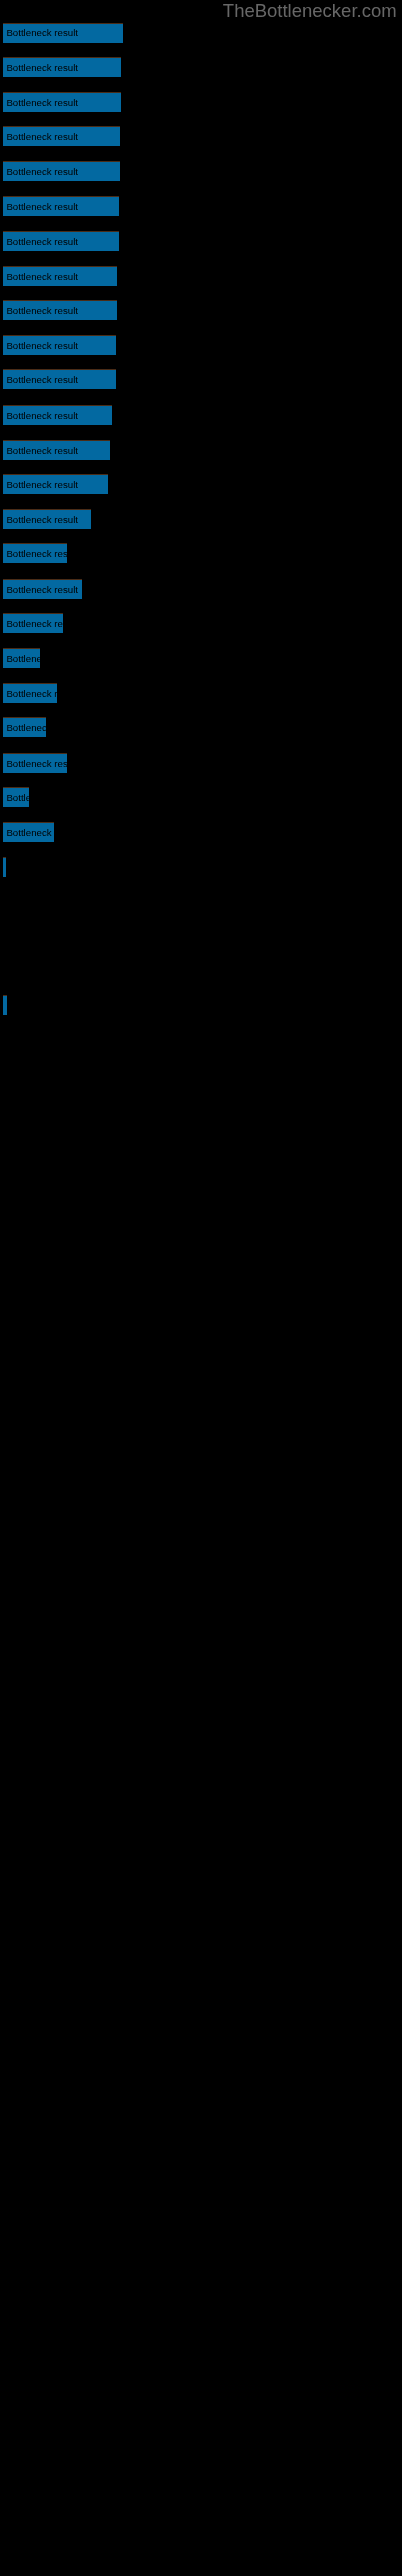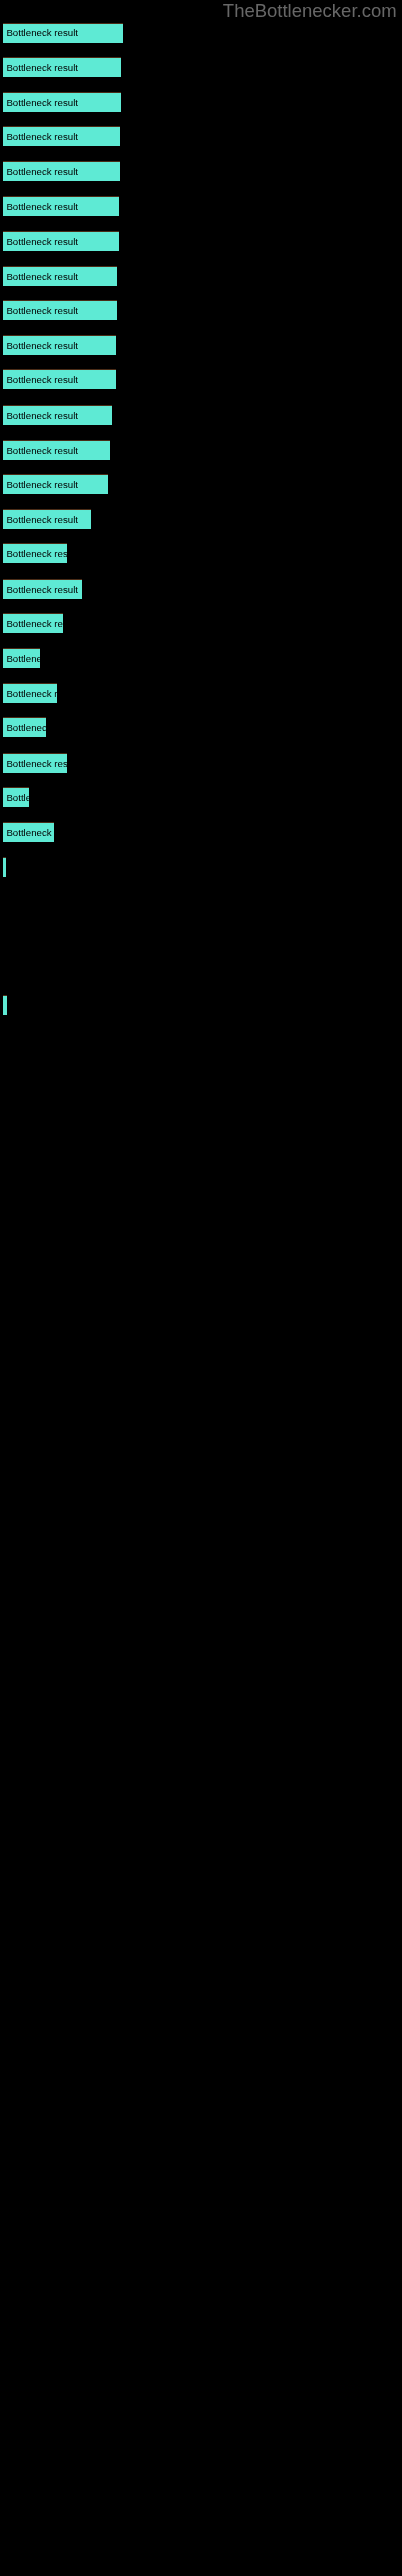--- a/index.html
+++ b/index.html
@@ -19,21 +19,21 @@
     line-height:21px;
     color:#676767;
     letter-spacing:0px;
     white-space:nowrap;
   }
   .bars-layer{position:absolute;left:0;top:0;width:403px;height:2576px;}
   .bar-row{position:absolute;left:3.2px;}
   .bar{
     position:relative;
     height:19.3px;
-    background:#5eead4;
+    background:#0369a1;
     border-top:1.6px solid #4a2c17;
     box-sizing:content-box;
     overflow:hidden;
     white-space:nowrap;
   }
   .bar-label{
     position:absolute;
     left:3.2px;
     top:50%;
     transform:translateY(-50%);

